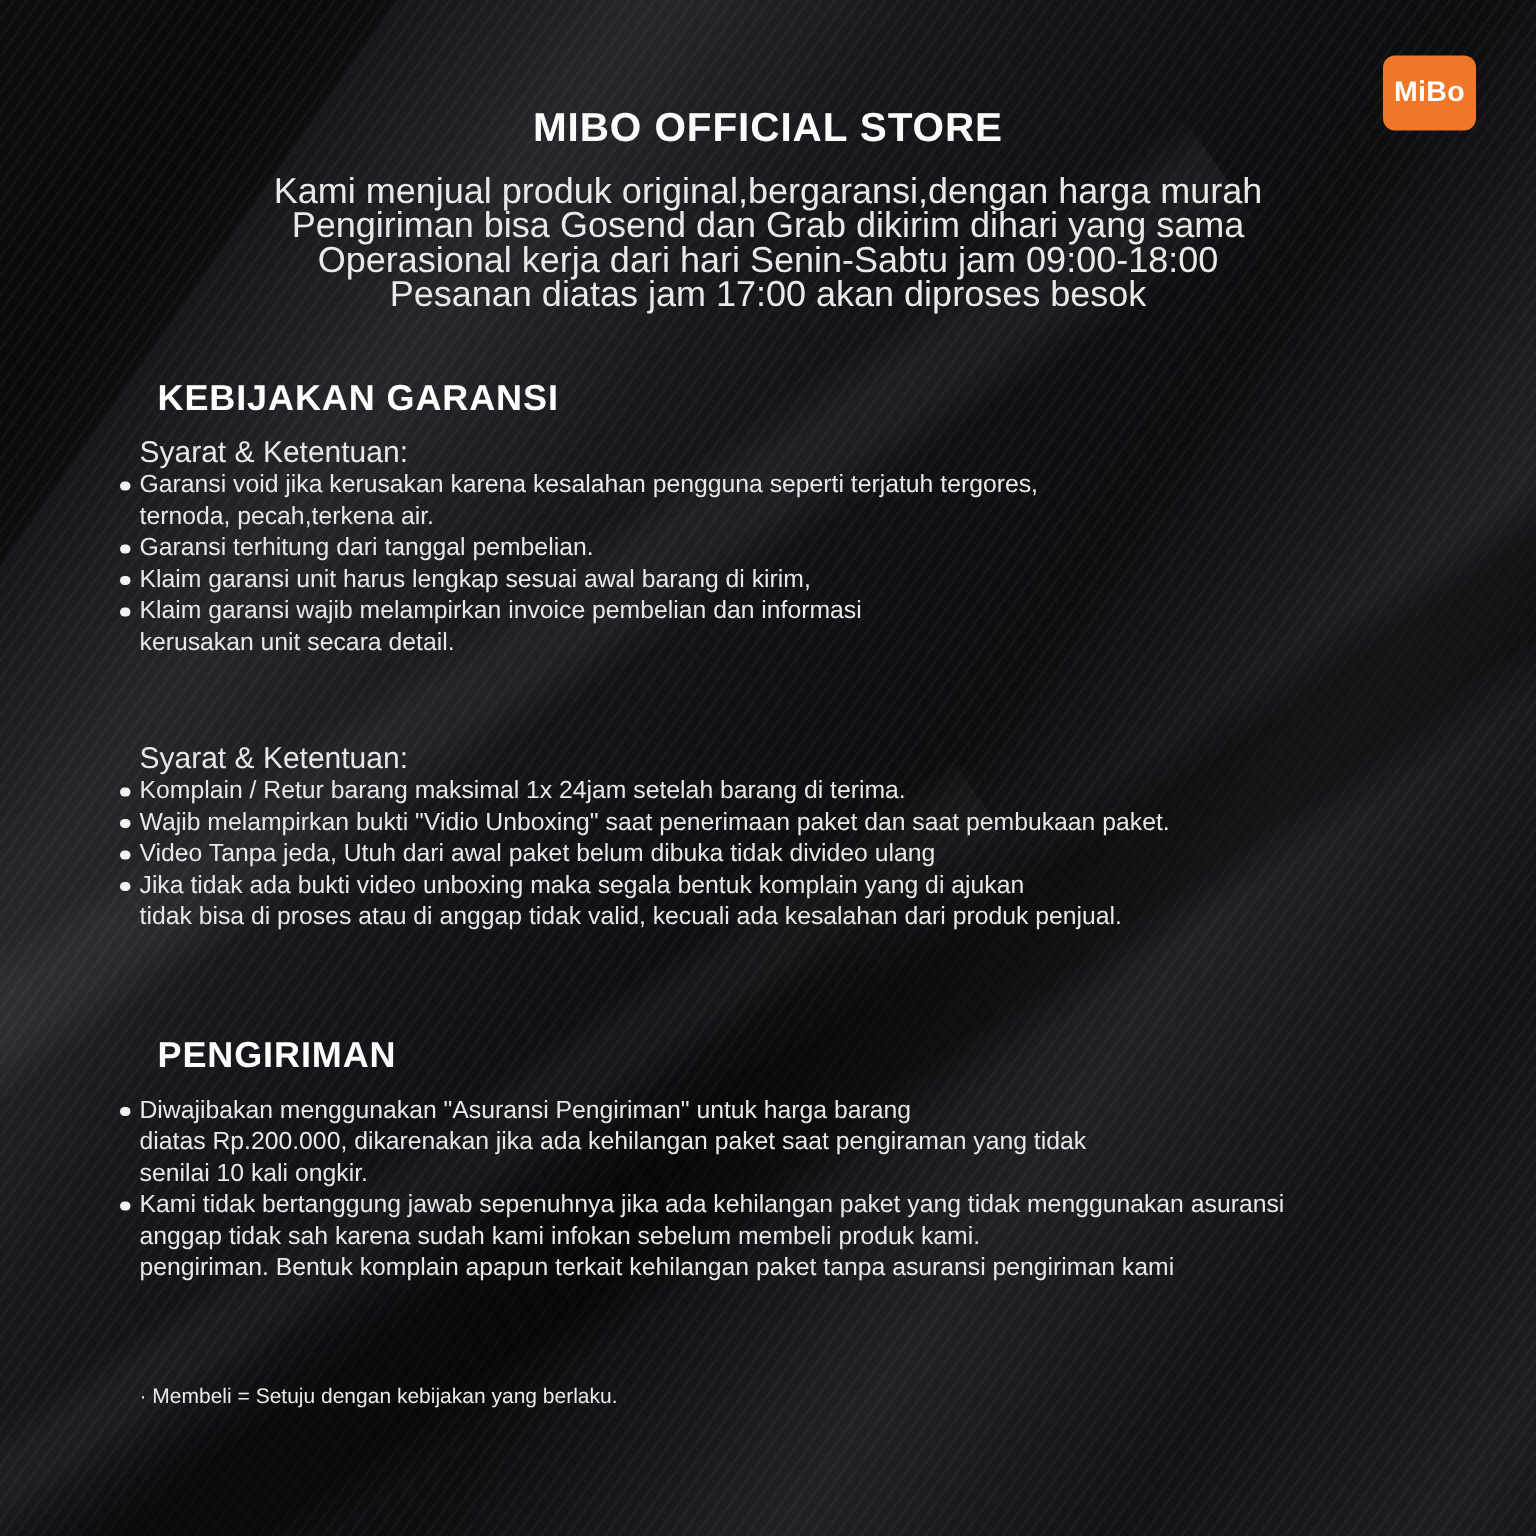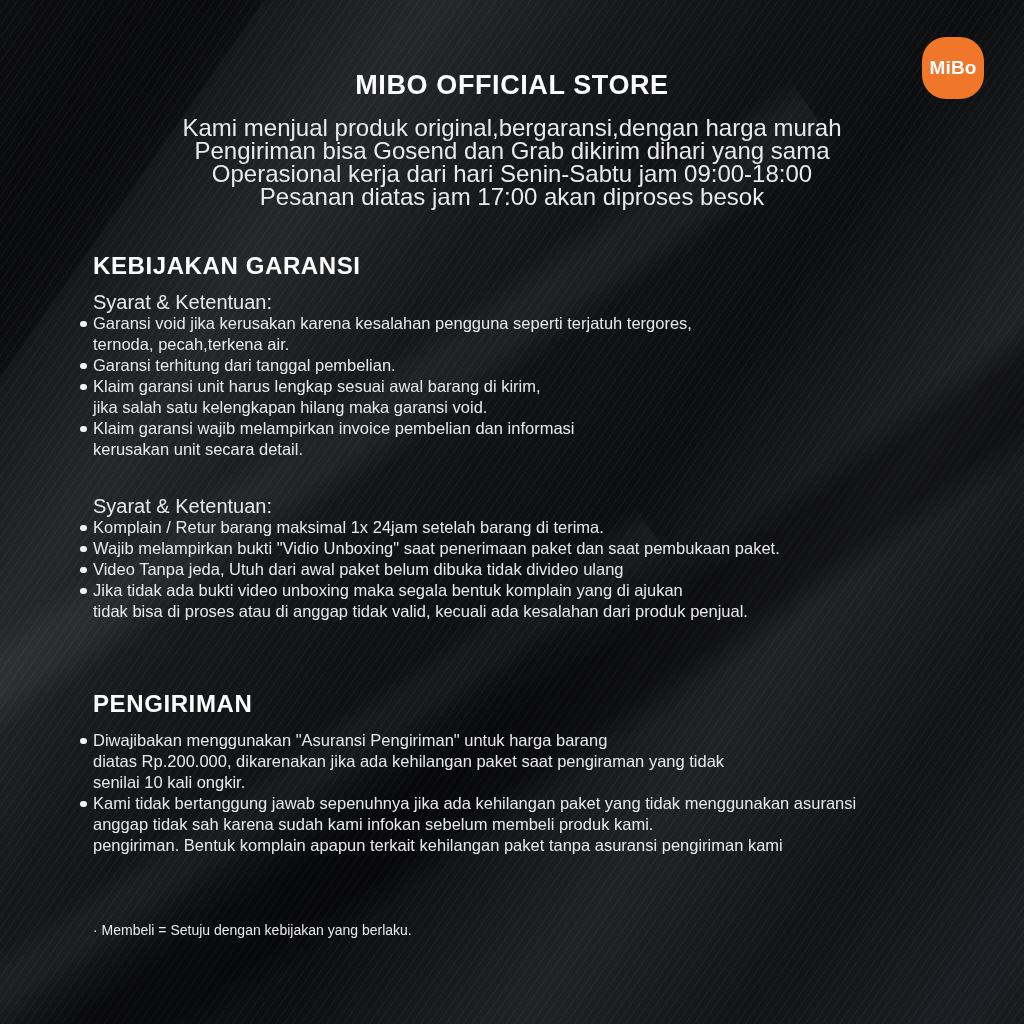--- a/index.html
+++ b/index.html
@@ -29,36 +29,36 @@
     transform:rotate(-35deg);
     background:linear-gradient(to bottom, rgba(255,255,255,0) 0%, rgba(255,255,255,0.05) 35%, rgba(255,255,255,0.05) 65%, rgba(255,255,255,0) 100%);
   }
   .streak-light2{
     left:-620px;top:900px;width:1400px;height:70px;
     transform:rotate(-35deg);
     background:linear-gradient(to bottom, rgba(255,255,255,0) 0%, rgba(255,255,255,0.04) 35%, rgba(255,255,255,0.04) 65%, rgba(255,255,255,0) 100%);
   }
   
   .logo{
-    position:absolute;z-index:2;left:922px;top:37px;width:62px;height:62px;
-    border-radius:24px;display:flex;align-items:center;justify-content:center;
+    position:absolute;z-index:2;left:922px;top:37px;width:62px;height:50px;
+    border-radius:8px;display:flex;align-items:center;justify-content:center;
   }
   .logo span{color:#ffffff;font-size:19px;font-weight:700;letter-spacing:0.2px;}
   
   .header{position:absolute;z-index:1;left:0;right:0;top:70px;text-align:center;}
   .title{
     margin:0 0 15px 0;font-size:27px;line-height:31px;font-weight:700;
     letter-spacing:0.6px;color:#fbfbfb;
   }
   .subtitle{margin:0;font-size:24px;line-height:23px;color:#e9e9ea;}
   
   .section{position:absolute;z-index:1;left:93px;right:36px;}
   .sec1{top:252px;} .sec2{top:496px;} .sec3{top:690px;}
   .section h2{
-    margin:0 0 12px 0;font-size:24px;line-height:28px;font-weight:700;
+    margin:0 0 12px 12px;font-size:24px;line-height:28px;font-weight:700;
     letter-spacing:0.6px;color:#fdfdfd;
   }
   .intro{margin:0;font-size:20px;line-height:21px;}
   ul.bullets{list-style:none;margin:0;padding:0;font-size:16.5px;line-height:21px;}
   ul.bullets li{position:relative;}
   .dot{
     position:absolute;left:-13px;top:7.5px;width:6.5px;height:6.5px;
     border-radius:50%;background:#f2f2f2;
   }
   .line{white-space:nowrap;}
@@ -97,21 +97,20 @@
       <div class="line">Garansi void jika kerusakan karena kesalahan pengguna seperti terjatuh tergores,</div>
       <div class="line">ternoda, pecah,terkena air.</div>
     </li>
     <li>
       <span class="dot"></span>
       <div class="line">Garansi terhitung dari tanggal pembelian.</div>
     </li>
     <li>
       <span class="dot"></span>
       <div class="line">Klaim garansi unit harus lengkap sesuai awal barang di kirim,</div>
-      <div class="line">jika salah satu kelengkapan hilang maka garansi void.</div>
     </li>
     <li>
       <span class="dot"></span>
       <div class="line">Klaim garansi wajib melampirkan invoice pembelian dan informasi</div>
       <div class="line">kerusakan unit secara detail.</div>
     </li>
   </ul>
 </div>
 
 <div class="section sec2">

